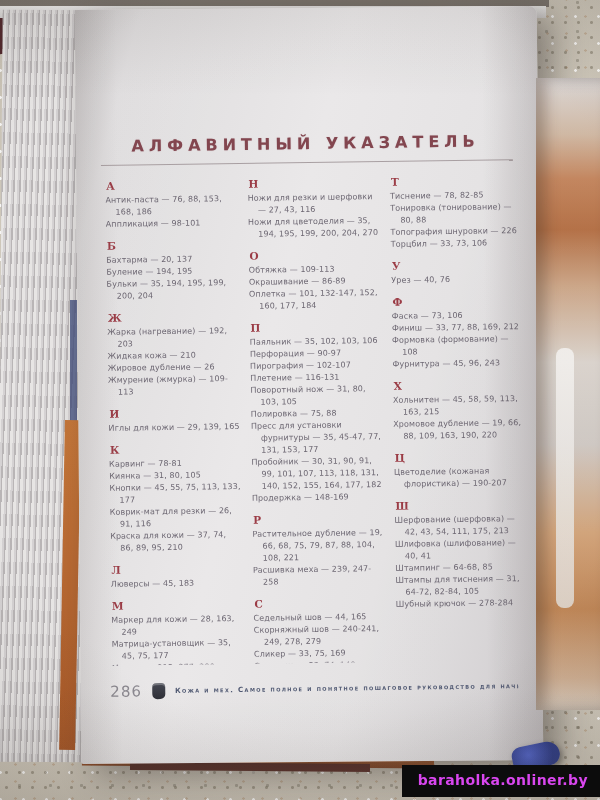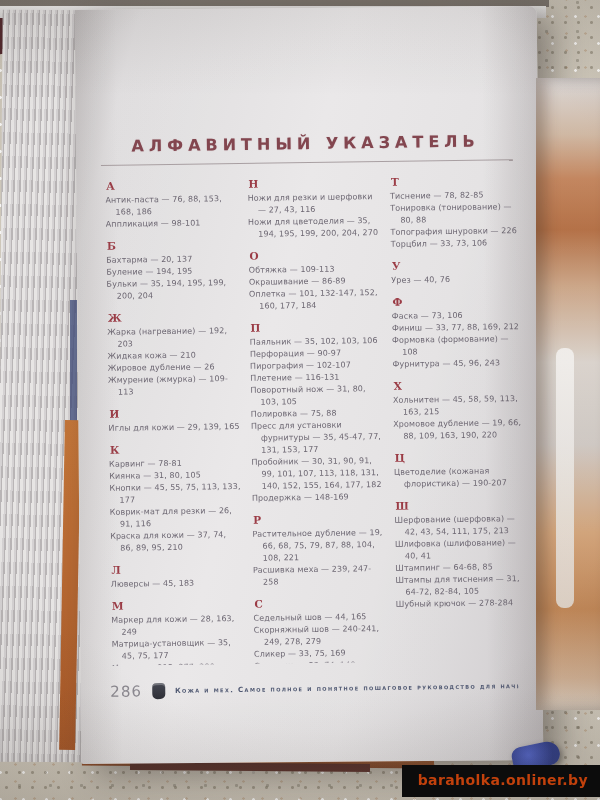--- a/index.html
+++ b/index.html
@@ -57,21 +57,21 @@
   .pfooter{position:absolute;left:28px;right:26px;top:672px;display:flex;align-items:center;gap:10px;}
   .pagenum{font-size:15px;color:#85828a;letter-spacing:1px;}
   .stampicon{width:13px;height:16px;border-radius:4px 4px 5px 5px;flex:0 0 auto;
     background:linear-gradient(#3c3e49,#23242c);box-shadow:inset 0 2px 0 rgba(255,255,255,.25);}
   .runtitle{font-size:7px;letter-spacing:1.4px;color:#47506b;font-variant:small-caps;font-weight:700;white-space:nowrap;overflow:hidden;}
   
   .vignette{position:absolute;inset:0;pointer-events:none;
     background:radial-gradient(125% 105% at 52% 44%,rgba(255,255,255,.05) 45%,rgba(42,36,30,.22) 96%),
                linear-gradient(to bottom,rgba(70,62,55,.10),transparent 12%,transparent 86%,rgba(70,60,52,.12));}
   
-  .watermark{position:absolute;right:0;bottom:3px;background:#0c0c0c;color:#c2410c;
+  .watermark{position:absolute;right:0;bottom:3px;background:#0c0c0c;color:#d946ef;
     font-family:"DejaVu Sans",sans-serif;font-weight:700;font-size:14px;letter-spacing:.4px;
     padding:7px 12px 9px 16px;}
 </style>
 </head>
 <body>
 
 <div class="scene">
 
   <div class="cover-corner"></div>
   <div class="book-top-edge"></div>

